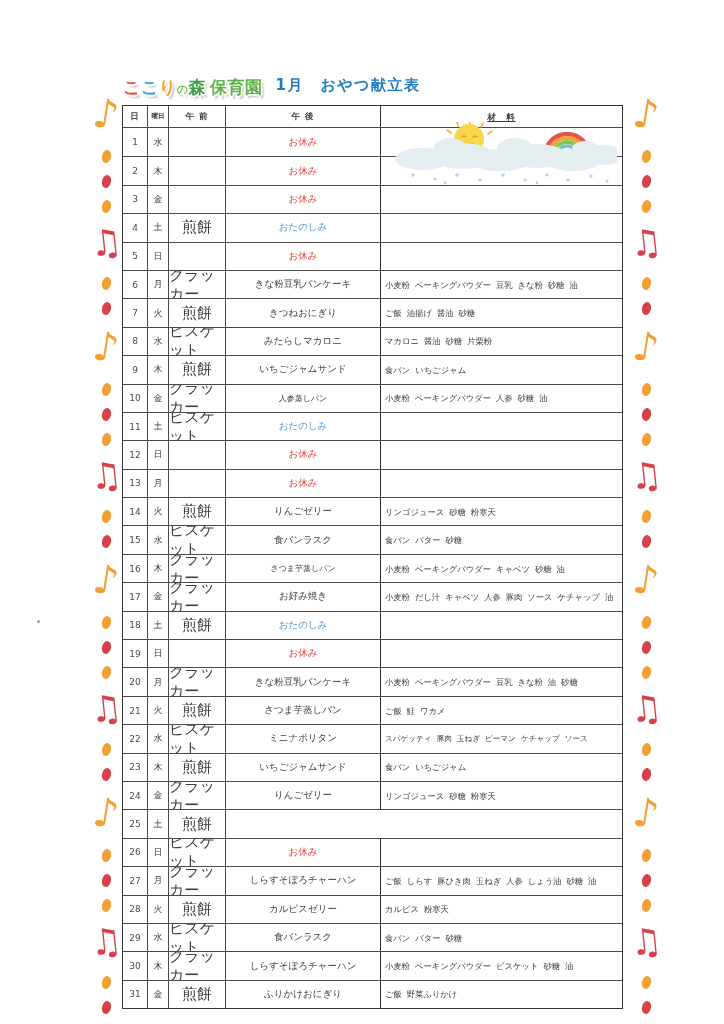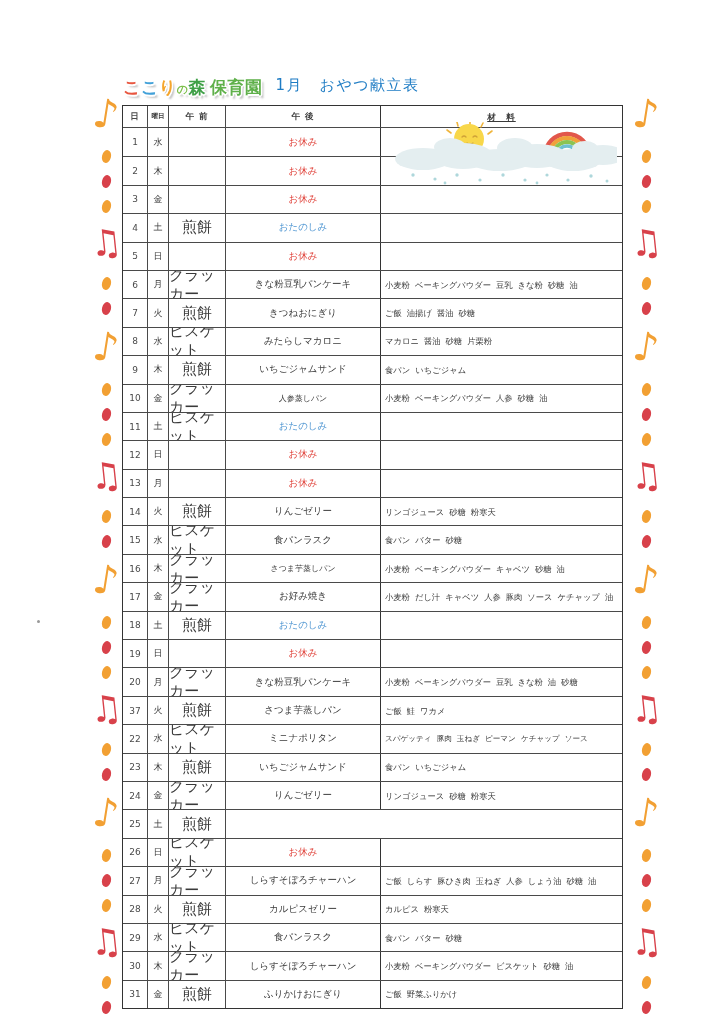--- a/index.html
+++ b/index.html
@@ -6,21 +6,21 @@
   body { font-family: "DejaVu Sans", "Liberation Sans", sans-serif; background:#fff; }
   .page { position:relative; width:724px; height:1024px; background:#ffffff; overflow:hidden; }
 
   
   .title-row { position:absolute; left:123px; top:76px; height:26px; display:flex; align-items:flex-start; }
   .logo { font-weight:bold; font-size:17px; letter-spacing:0.5px; white-space:nowrap;
           text-shadow:-1.5px 0 #fff,1.5px 0 #fff,0 -1.5px #fff,0 1.5px #fff,
                       -1px -1px #fff,1px 1px #fff,-1px 1px #fff,1px -1px #fff,
                       2.5px 2.5px 2px rgba(130,130,130,.55); }
   .logo .logo-small { font-size:11px; }
-  .subtitle { font-weight:normal; font-size:15px; letter-spacing:1.5px; margin-left:13px; white-space:nowrap; }
+  .subtitle { font-weight:bold; font-size:15px; letter-spacing:1.5px; margin-left:13px; white-space:nowrap; }
 
   
   .menu-table { position:absolute; left:122px; top:105px; width:499px; border:1.5px solid #333;
                 box-sizing:content-box; background:#fff; }
   .trow, .thead { display:grid; grid-template-columns:25px 21px 57px 155px 1fr; box-sizing:border-box; }
   .thead { height:22px; border-bottom:1px solid #4a4a4a; }
   .trow { height:28.4px; }
   .trow + .trow { border-top:1px solid #4a4a4a; }
   .cell { display:flex; align-items:center; justify-content:center; color:#3a3a3a; overflow:hidden; }
   .c-day,.c-wd,.c-am { border-right:1px solid #4a4a4a; }
@@ -342,21 +342,21 @@
             <span>小麦粉</span>
             <span>ベーキングパウダー</span>
             <span>豆乳</span>
             <span>きな粉</span>
             <span>油</span>
             <span>砂糖</span>
           </div>
   </div>
 
   <div class="trow">
-    <div class="cell c-day">37</div>
+    <div class="cell c-day">21</div>
     <div class="cell c-wd">火</div>
     <div class="cell c-am">煎餅</div>
     <div class="cell c-pm" style="color: rgb(58, 58, 58);">さつま芋蒸しパン</div>
     <div class="cell c-ing">
             <span>ご飯</span>
             <span>鮭</span>
             <span>ワカメ</span>
           </div>
   </div>
 

